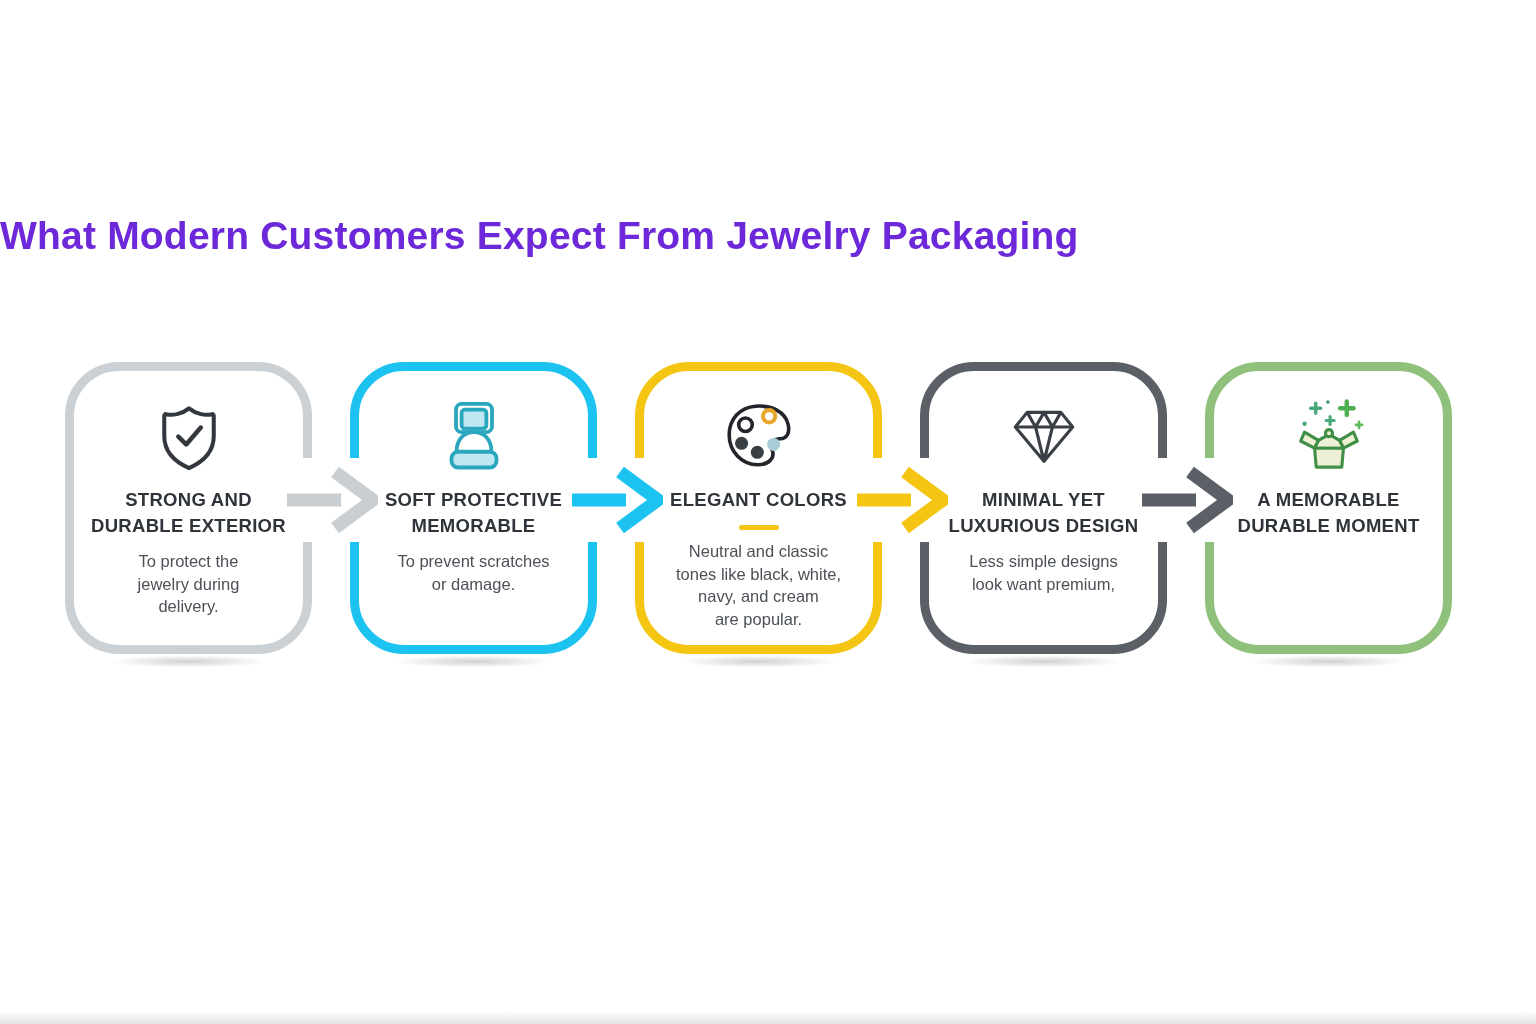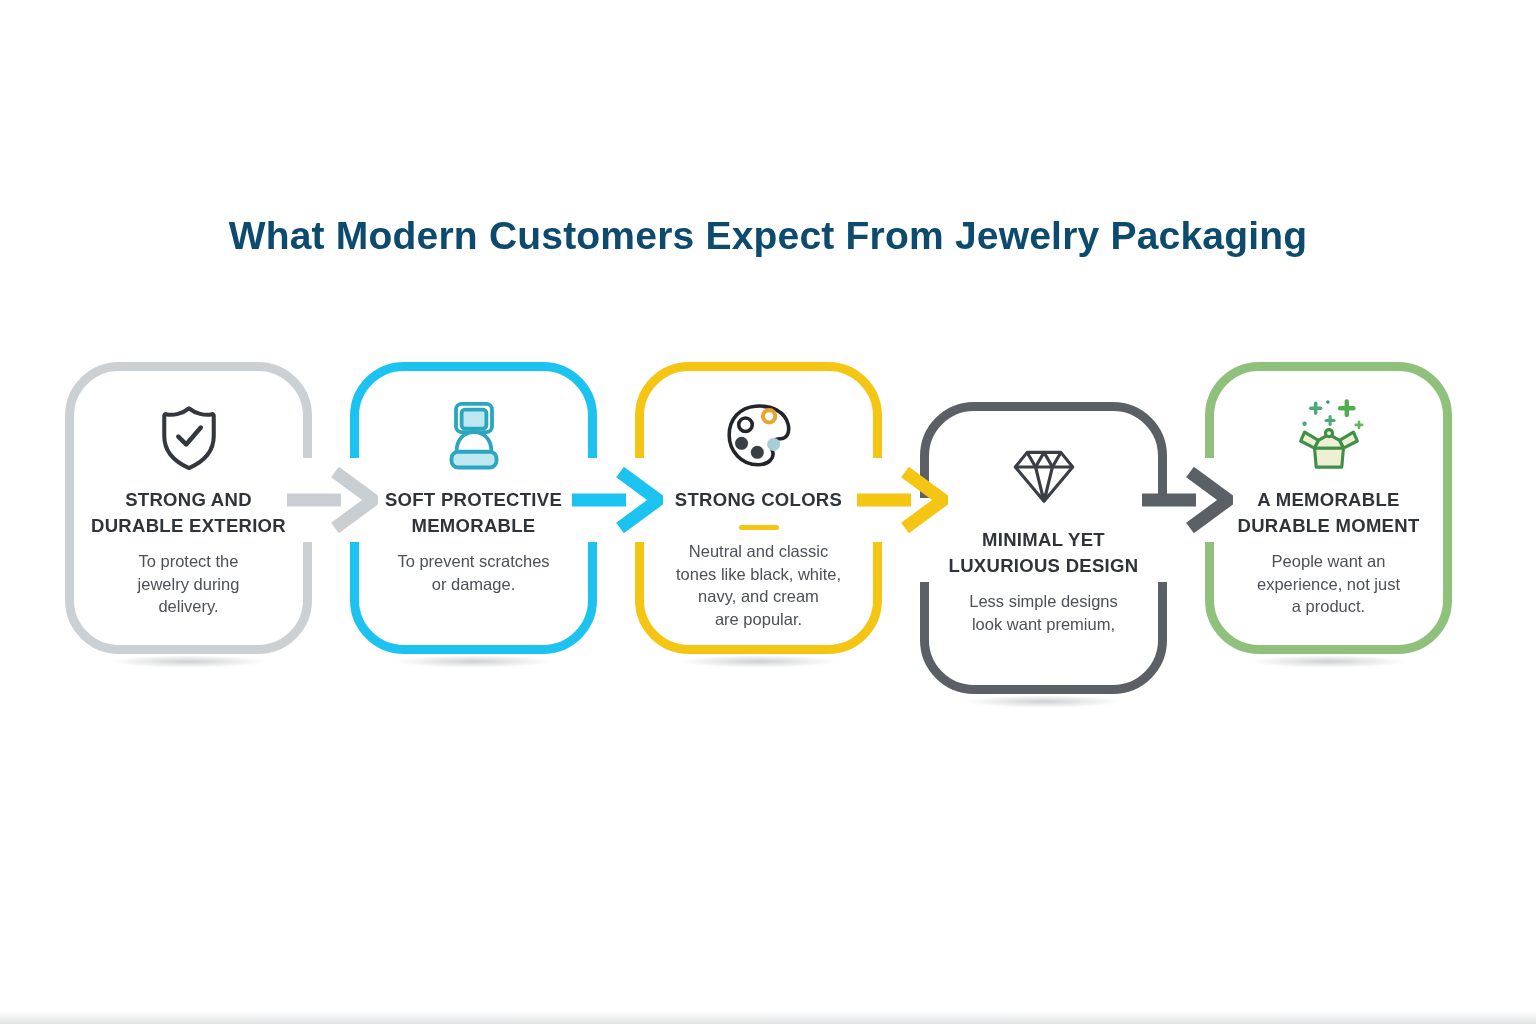--- a/index.html
+++ b/index.html
@@ -1,31 +1,31 @@
 <!DOCTYPE html>
 <html><head>
 <meta charset="utf-8">
 <style>
   html,body{margin:0;padding:0;background:#fff;}
   .stage{
     position:relative;width:1536px;height:1024px;background:#ffffff;overflow:hidden;
     font-family:"Liberation Sans",sans-serif;
   }
   .main-title{
-    position:absolute;top:214px;left:0;width:100%;text-align:center;
-    font-size:39px;font-weight:700;color:#0c4a6e;letter-spacing:0.2px;
+    position:absolute;top:214px;left:0;width:100%;
+    font-size:39px;font-weight:700;color:#6d28d9;letter-spacing:0.2px;
   }
   .cards{position:absolute;left:65px;top:362px;width:1387px;height:292px;}
   .card{
     position:absolute;top:0;width:247px;height:292px;box-sizing:border-box;
     border:9px solid var(--accent,#ccc);border-radius:54px;background:#fff;
     display:flex;flex-direction:column;align-items:center;text-align:center;
     padding:22px 8px 0 8px;
   }
-  .card-1{left:0;}.card-2{left:285px;}.card-3{left:570px;}.card-4{left:855px;margin-top:40px;}.card-5{left:1140px;}
+  .card-1{left:0;}.card-2{left:285px;}.card-3{left:570px;}.card-4{left:855px;}.card-5{left:1140px;}
   .icon-wrap{height:78px;display:flex;align-items:center;justify-content:center;margin-top:4px;}
   .card-title{
     margin-top:12px;font-size:18.5px;font-weight:700;color:#2f343a;
     line-height:1.4;letter-spacing:0.3px;white-space:pre-line;
   }
   .card-body{
     margin-top:11px;font-size:16.5px;color:#4c5157;line-height:1.38;white-space:pre-line;
   }
   .divider{width:40px;height:5px;border-radius:3px;background:var(--accent,#f5c513);margin-top:12px;}
   .divider ~ .card-body{margin-top:10px;text-align:center;}
@@ -93,21 +93,21 @@
       <div class="icon-wrap">
         <svg width="72" height="72" viewBox="0 0 64 64">
           <path d="M29 5.5 C15 6.5 5.5 17 5.5 31 C5.5 45.5 16.5 57.5 31 57.5 C40.5 57.5 46.5 51.5 43.8 44.8 C41.5 39 44.5 34.5 51 34.5 C56.5 34.5 59.5 29.5 58 22 C55.5 10.5 43 4.5 29 5.5 Z" fill="#ffffff" stroke="#22262b" stroke-width="3.2"></path>
           <circle cx="20" cy="22" r="6" fill="#ffffff" stroke="#22262b" stroke-width="3.2"></circle>
           <circle cx="41" cy="14.5" r="5.5" fill="#ffffff" stroke="#e8a62b" stroke-width="3.6"></circle>
           <circle cx="16.5" cy="38.5" r="5.8" fill="#3a3f44"></circle>
           <circle cx="30.5" cy="46.5" r="5.8" fill="#3a3f44"></circle>
           <circle cx="45" cy="39.5" r="5.8" fill="#a8cdd8"></circle>
         </svg>
       </div>
-      <div class="card-title">STRONG COLORS</div>
+      <div class="card-title">ELEGANT COLORS</div>
       <div class="divider"></div>
       <div class="card-body">Neutral and classic
 tones like black, white,
 navy, and cream
 are popular.</div>
       <div class="gap gap-left"></div>
       <div class="gap gap-right"></div>
       <div class="card-shadow"></div>
     </div>
 
@@ -161,23 +161,20 @@
             <path d="M23 47 L10.5 40.5 L14 32.5 L26.5 40 Z"></path>
             <path d="M49 47 L61.5 40.5 L58 32.5 L45.5 40 Z"></path>
             <path d="M26.5 40 L36 34.5 L45.5 40 L49 47 L23 47 Z"></path>
             <path d="M23 47 L49 47 L47.5 64 L24.5 64 Z"></path>
             <circle cx="36" cy="33.5" r="3.2"></circle>
           </g>
         </svg>
       </div>
       <div class="card-title">A MEMORABLE
 DURABLE MOMENT</div>
-      <div class="card-body">People want an
-experience, not just
-a product.</div>
       <div class="gap gap-left"></div>
       <div class="card-shadow"></div>
     </div>
 
     <svg class="arrow arrow-1" viewBox="0 0 94 68" style="--accent: #c9ced3;">
       <path d="M3 34 H57" fill="none" stroke-width="13"></path>
       <path d="M51 6 L89 34 L51 62" fill="none" stroke-width="13" stroke-linejoin="miter"></path>
     </svg>
     <svg class="arrow arrow-2" viewBox="0 0 94 68" style="--accent: #1cc3f0;">
       <path d="M3 34 H57" fill="none" stroke-width="13"></path>

